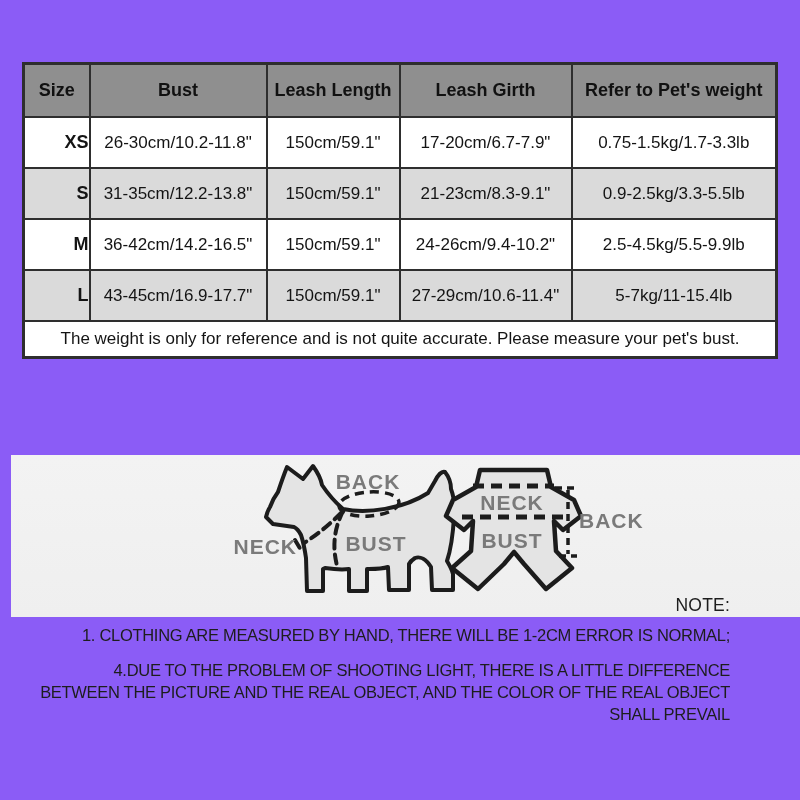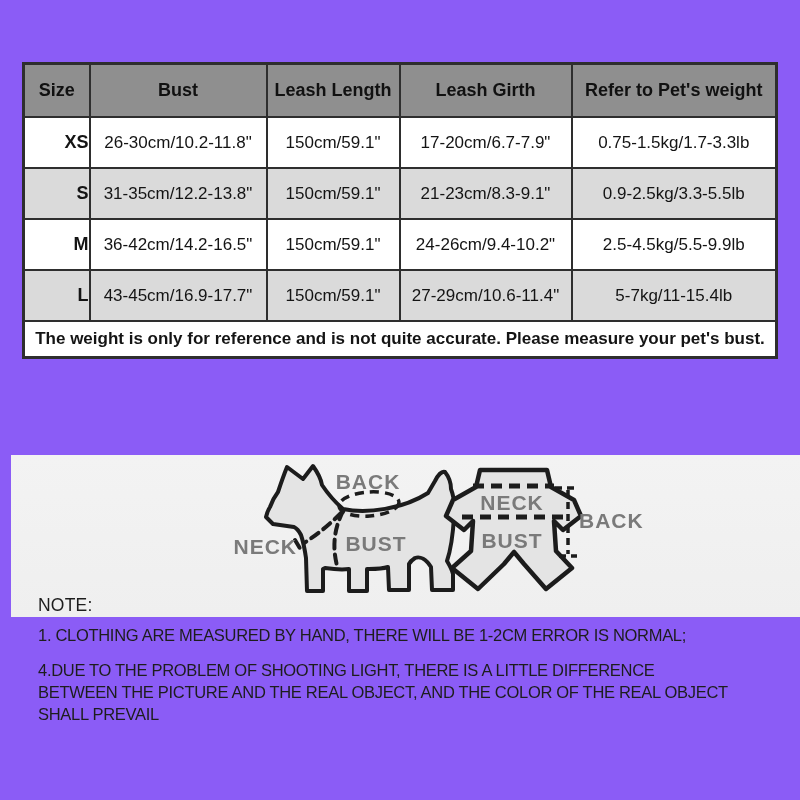--- a/index.html
+++ b/index.html
@@ -18,37 +18,37 @@
     padding:0;overflow:hidden;
   }
   table.size-chart thead th{
     background:#8f8f8f;height:51px;font-size:18px;font-weight:700;color:#111;
   }
   table.size-chart tbody td{height:49px;font-size:17px;background:#ffffff;}
   table.size-chart tbody td.cell-size{font-weight:700;font-size:18px;text-align:right;}
   table.size-chart tbody tr.alt td{background:#dadada;}
   td.footnote-cell{
     text-align:left;background:#ffffff !important;
-    font-size:17px;font-weight:700;line-height:24px;padding:5px 8px !important;
+    font-size:17px;font-weight:400;line-height:24px;padding:5px 8px !important;
     height:auto !important;
   }
   
   .band{
     position:absolute;left:0;top:455px;width:800px;height:162px;
     background:linear-gradient(#f3f3f3,#efefef);
     margin-left:11px;
   }
   .band svg{display:block;}
   .dlabel{
     font-family:"Liberation Sans",sans-serif;font-size:21px;font-weight:600;
     fill:#7a7a7a;letter-spacing:1px;
   }
   
   .notes{
-    position:absolute;left:38px;top:595px;width:692px;color:#1d1d1d;
+    position:absolute;left:38px;top:595px;width:692px;color:#1d1d1d;text-align:right;
   }
   .notes-heading{font-size:17.5px;line-height:20px;letter-spacing:.2px;}
   .note-item{
     margin:13px 0 0 0;font-size:16.5px;line-height:22px;letter-spacing:-.3px;
   }
   .note-item:first-of-type{margin-top:9px;}
 </style>
 </head>
 <body>
 

